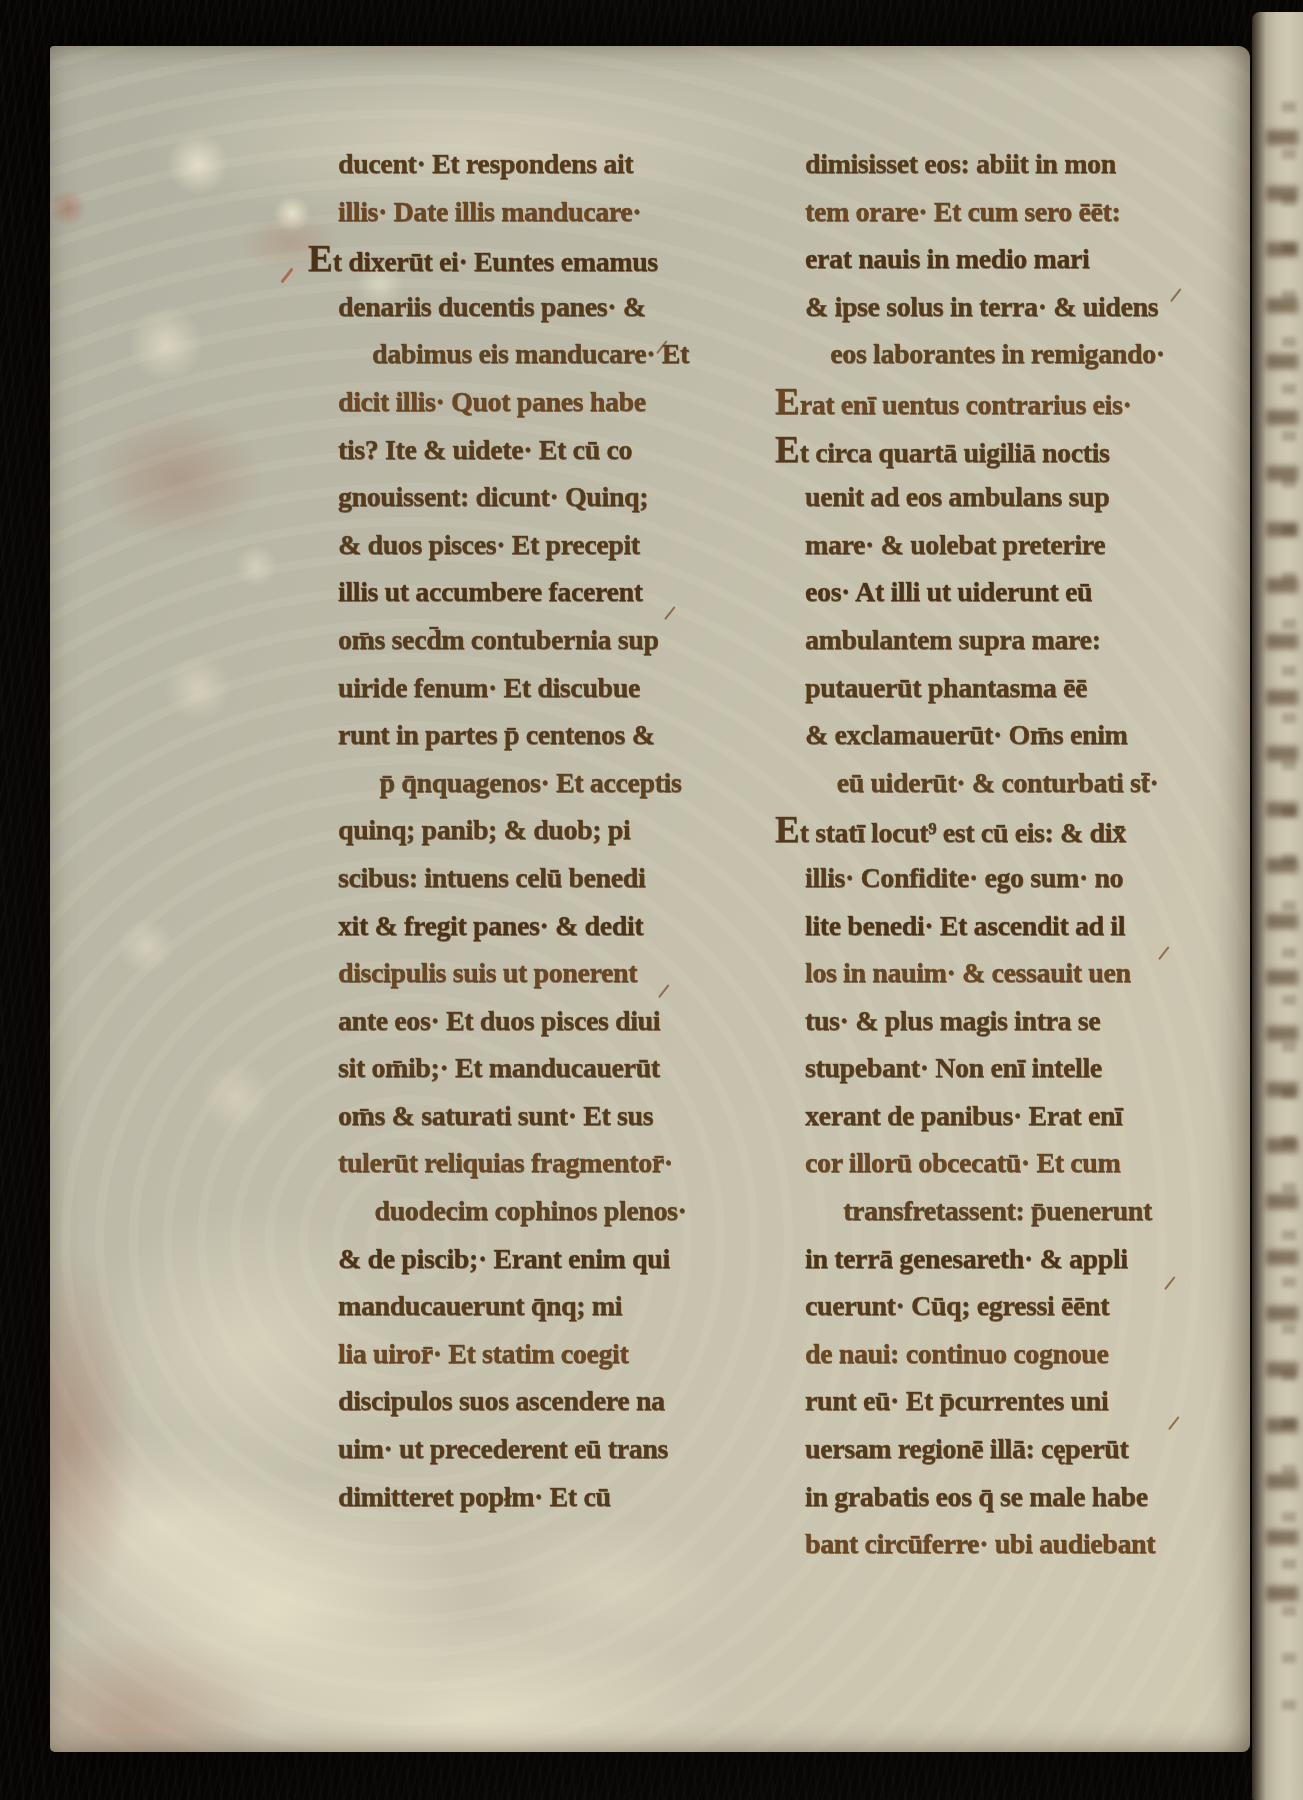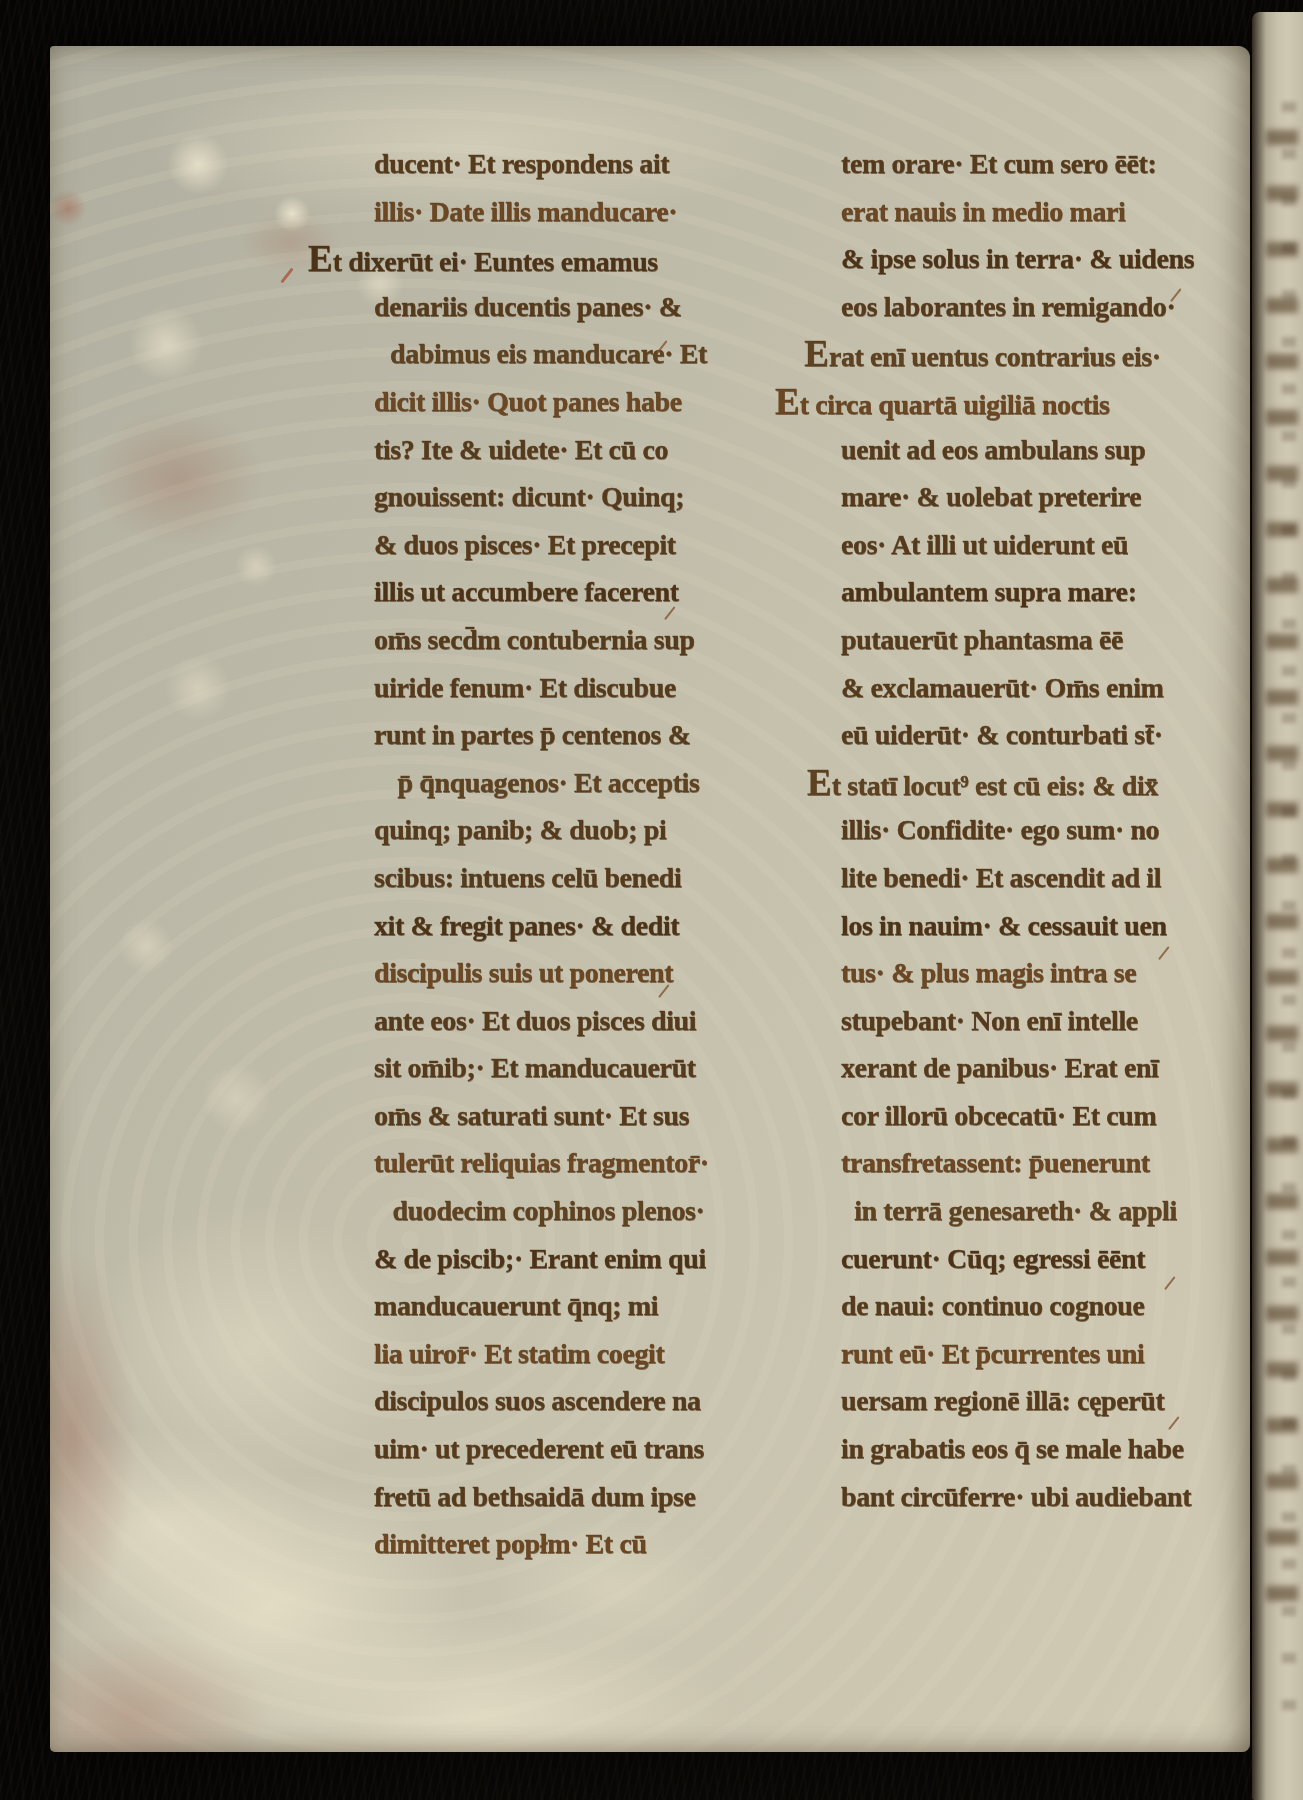--- a/index.html
+++ b/index.html
@@ -79,21 +79,21 @@
   
   .col{
     position:absolute;top:94px;width:385px;
     font-size:28px;font-weight:bold;line-height:47.6px;
     color:#563a1c;letter-spacing:-0.4px;white-space:nowrap;
     text-shadow:0.4px 0.5px 0.6px rgba(58,38,16,.5);
     -webkit-text-stroke:0.35px rgba(86,57,27,.8);
   }
   .col-a{left:288px;}
   .col-b{left:755px;}
-  .line{height:47.6px;margin-left:36px;}
+  .line{height:47.6px;}
   .line:nth-child(4n+2){color:#6d4722;}
   .line:nth-child(7n+3){color:#4c3217;}
   .line:nth-child(9n+5){color:#5f4220;text-align:center;}
   .hang{margin-left:-30px;}
   .hang::first-letter{font-size:1.32em;letter-spacing:0;}
   
   .tick{
     position:absolute;width:16px;height:2.4px;border-radius:2px;
     background:rgba(126,78,46,.75);transform:rotate(-52deg);
   }
@@ -128,24 +128,24 @@
         <div class="line">ante eos· Et duos pisces diui</div>
         <div class="line">sit om̄ib;· Et manducauerūt</div>
         <div class="line">om̄s &amp; saturati sunt· Et sus</div>
         <div class="line">tulerūt reliquias fragmentor̄·</div>
         <div class="line">duodecim cophinos plenos·</div>
         <div class="line">&amp; de piscib;· Erant enim qui</div>
         <div class="line">manducauerunt q̄nq; mi</div>
         <div class="line">lia uiror̄· Et statim coegit</div>
         <div class="line">discipulos suos ascendere na</div>
         <div class="line">uim· ut precederent eū trans</div>
-        <div class="line">fretū ad bethsaidā dum ipse</div>
         <div class="line">dimitteret popłm· Et cū</div>
       </div>
     <div class="col col-b">
+        <div class="line">dimisisset eos: abiit in mon</div>
         <div class="line">tem orare· Et cum sero ēēt:</div>
         <div class="line">erat nauis in medio mari</div>
         <div class="line">&amp; ipse solus in terra· &amp; uidens</div>
         <div class="line">eos laborantes in remigando·</div>
         <div class="line hang">Erat enī uentus contrarius eis·</div>
         <div class="line hang">Et circa quartā uigiliā noctis</div>
         <div class="line">uenit ad eos ambulans sup</div>
         <div class="line">mare· &amp; uolebat preterire</div>
         <div class="line">eos· At illi ut uiderunt eū</div>
         <div class="line">ambulantem supra mare:</div>

